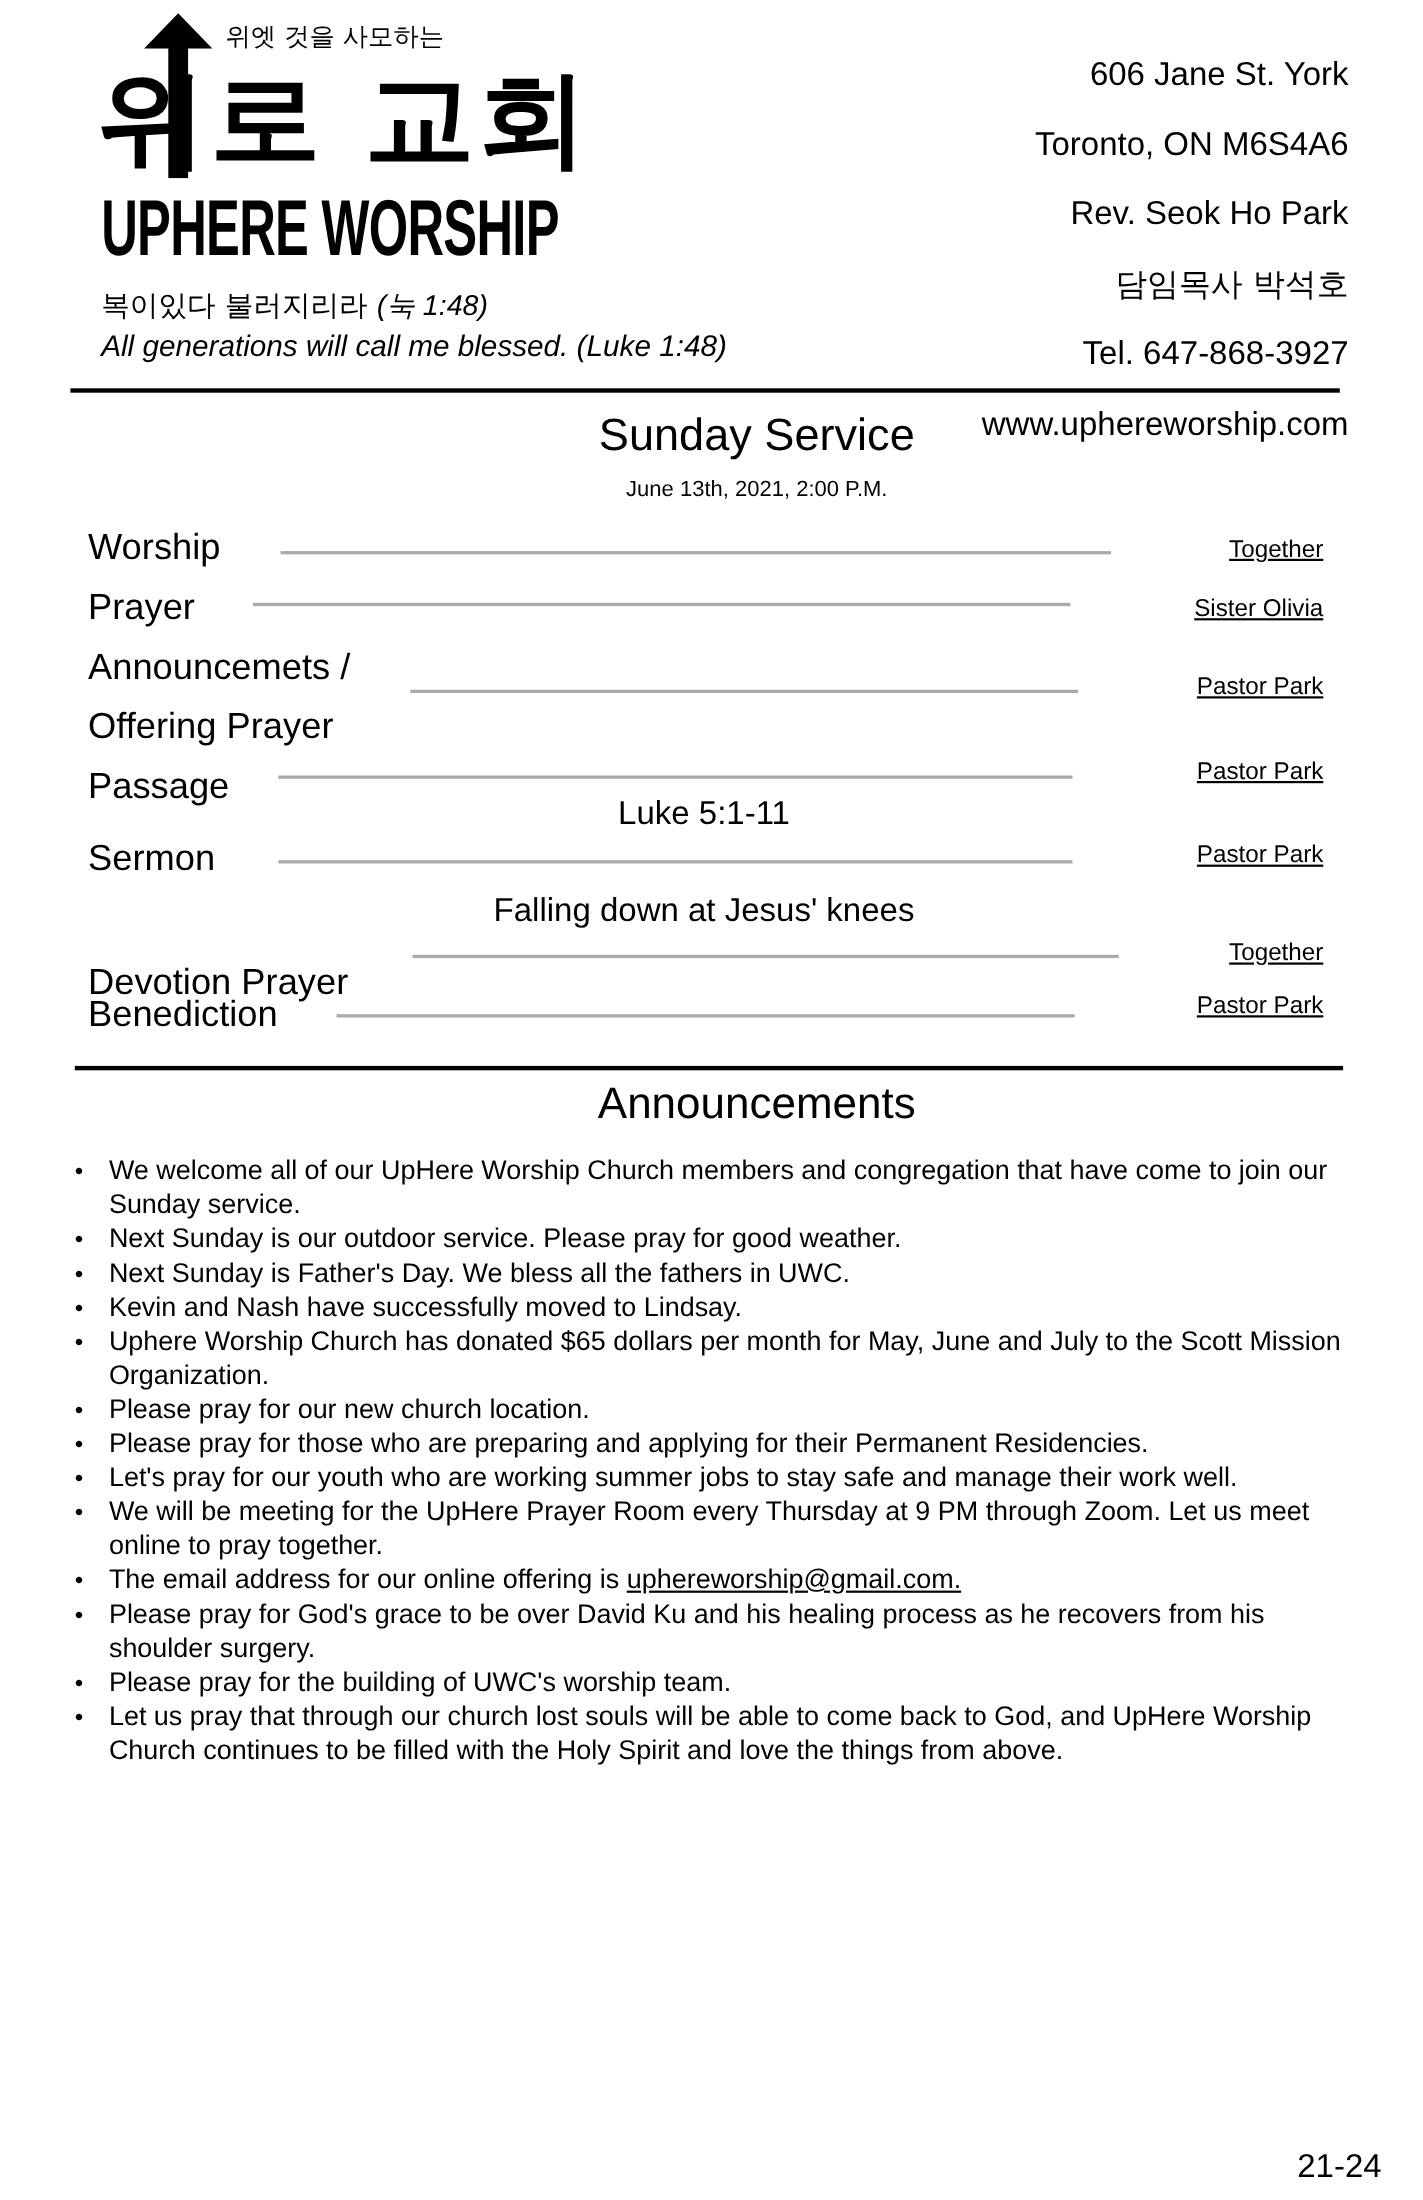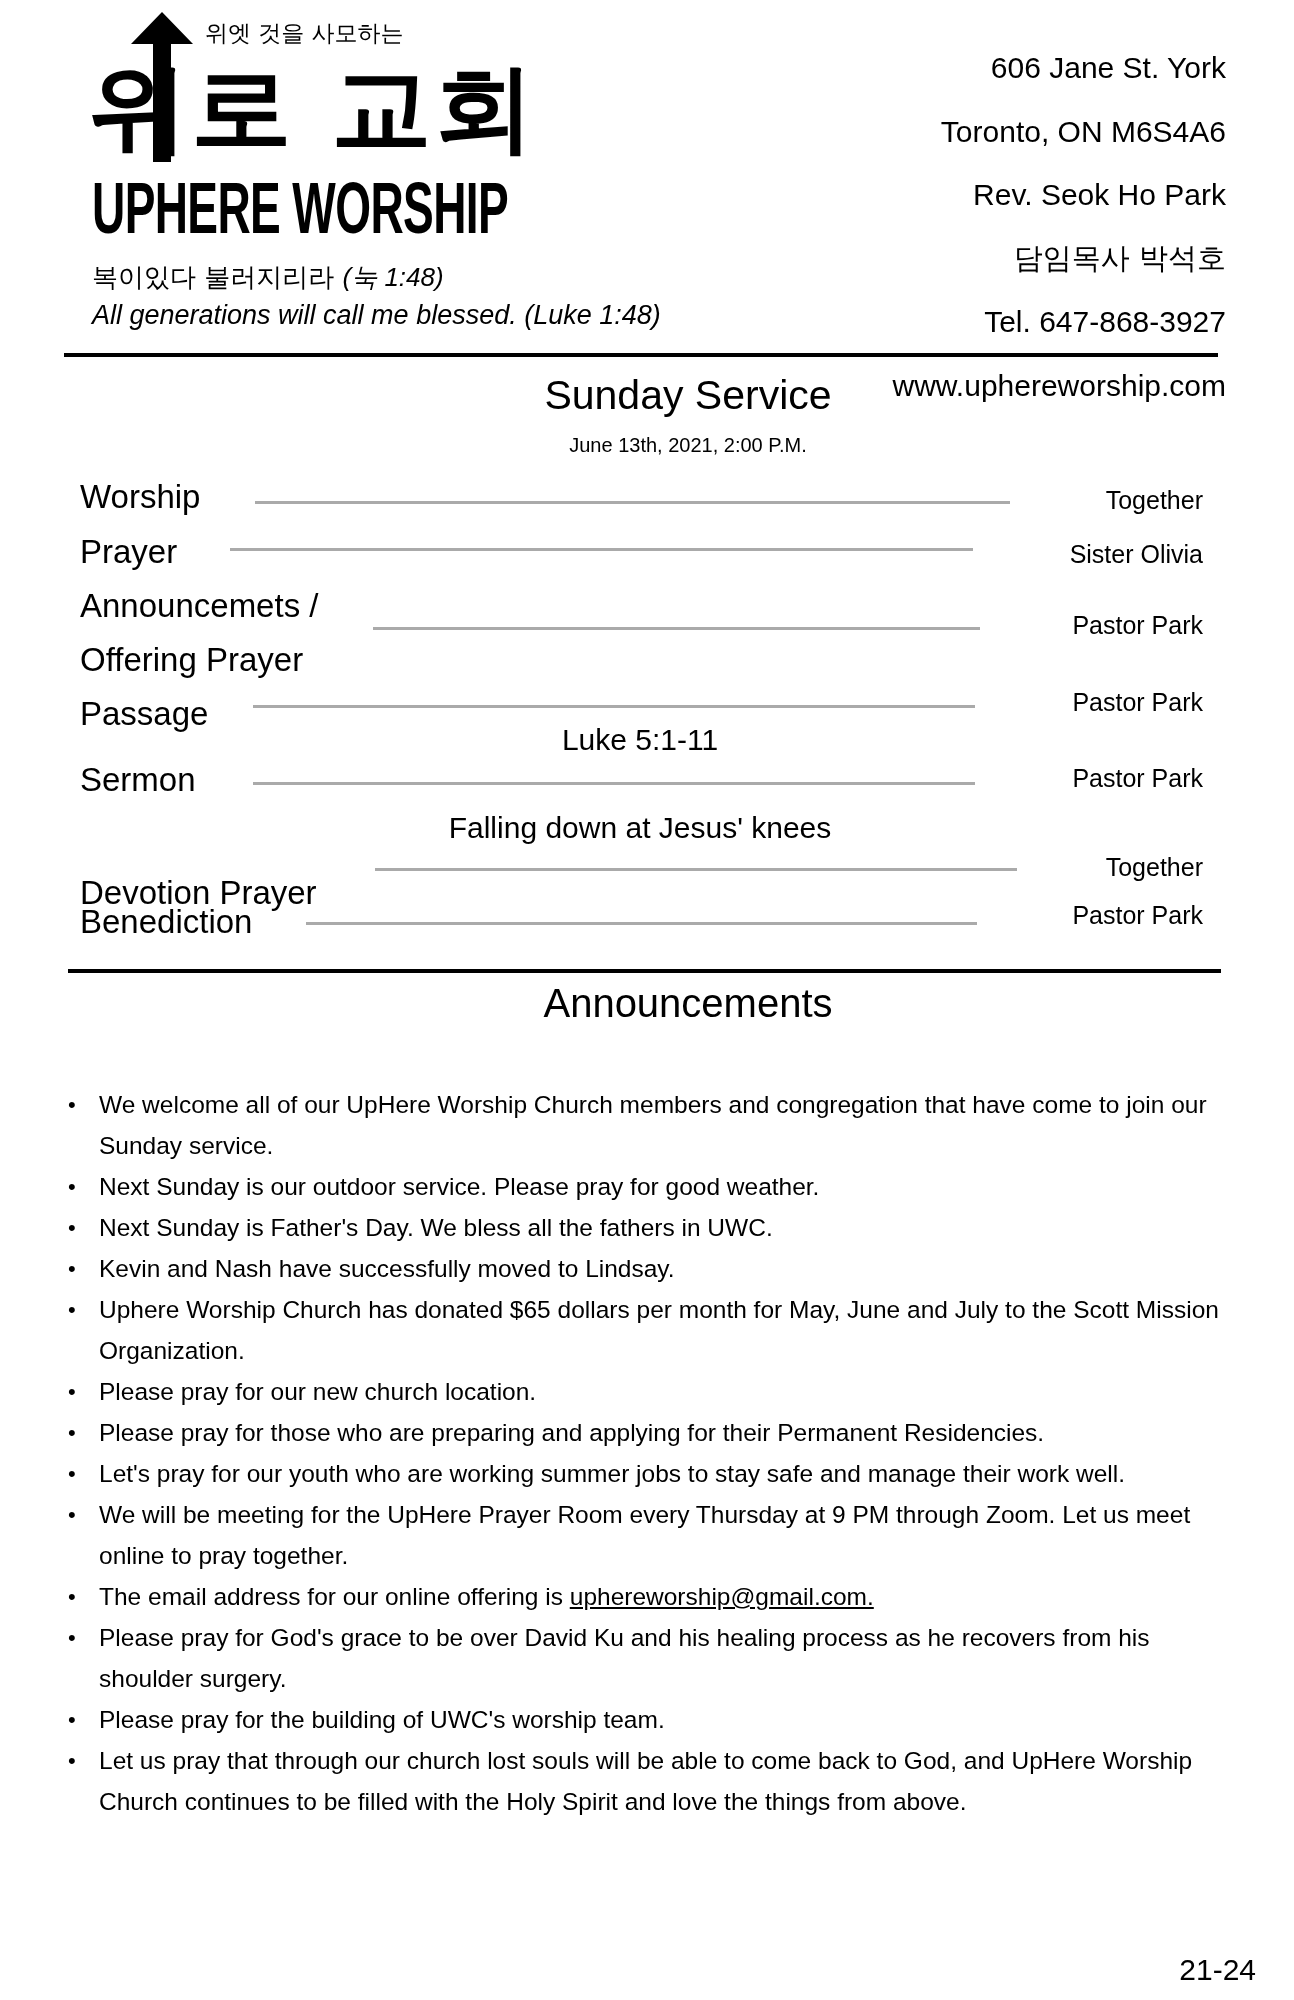--- a/index.html
+++ b/index.html
@@ -17,26 +17,26 @@
   .verse-kr i { font-family:"Liberation Sans", sans-serif; }
   .verse-en { left:92px; top:300px; font-size:27px; font-style:italic; }
   .contact { right:68px; top:26px; text-align:right; font-size:30px; line-height:43.6px; }
   .contact div { white-space:nowrap;margin-top:20px; }
   .contact .kr { font-family:"DejaVu Sans", sans-serif; font-size:29px; }
   .divider { position:absolute; height:4px; background:#000; }
   .title { left:0; width:1280px; text-align:center;padding-left:48px; }
   .svc-title { top:372px; font-size:41px; }
   .svc-date { top:434px; font-size:20px; }
   .lbl { left:80px; font-size:33px; }
-  .who { right:91px; font-size:25px; text-align:left; }
+  .who { right:91px; font-size:22px; text-align:left;text-decoration:underline; }
   .rule { position:absolute; height:3px; background:#aaa; }
   .detail { left:0; width:1280px; text-align:center; font-size:30px; }
   .ann-title { top:981px; font-size:40px; }
-  ul.ann { position:absolute; left:68px; top:1084px; width:1180px; margin:0; padding:0; list-style:none;
-           font-size:24.5px; line-height:41px; }
+  ul.ann { position:absolute; left:68px; top:1049px; width:1180px; margin:0; padding:0; list-style:none;
+           font-size:24.5px; line-height:31px; }
   ul.ann li { position:relative; padding-left:31px; }
   ul.ann li::before { content:"•"; position:absolute; left:0; top:0; font-size:22px; }
   .email { text-decoration:underline; color:#000; }
   .page-num { right:38px; top:1953px; font-size:30px; }
 </style>
 </head>
 <body>
 
 <svg id="logo-arrow" viewBox="0 0 62 150">
   <polygon points="31,0 62,32 40,32 40,150 22,150 22,32 0,32" fill="#000"></polygon>

